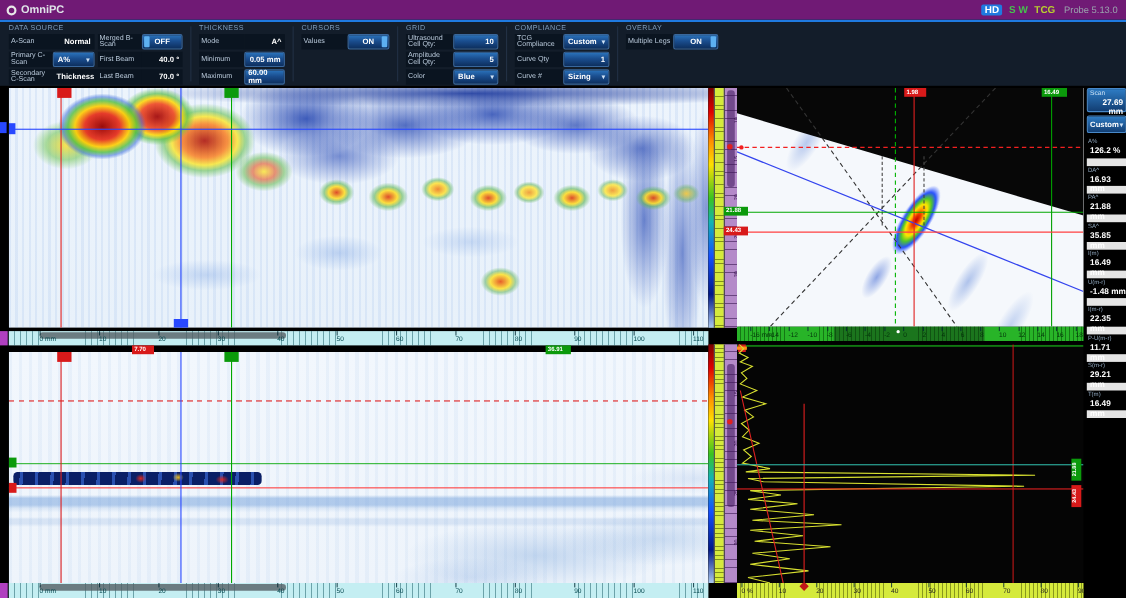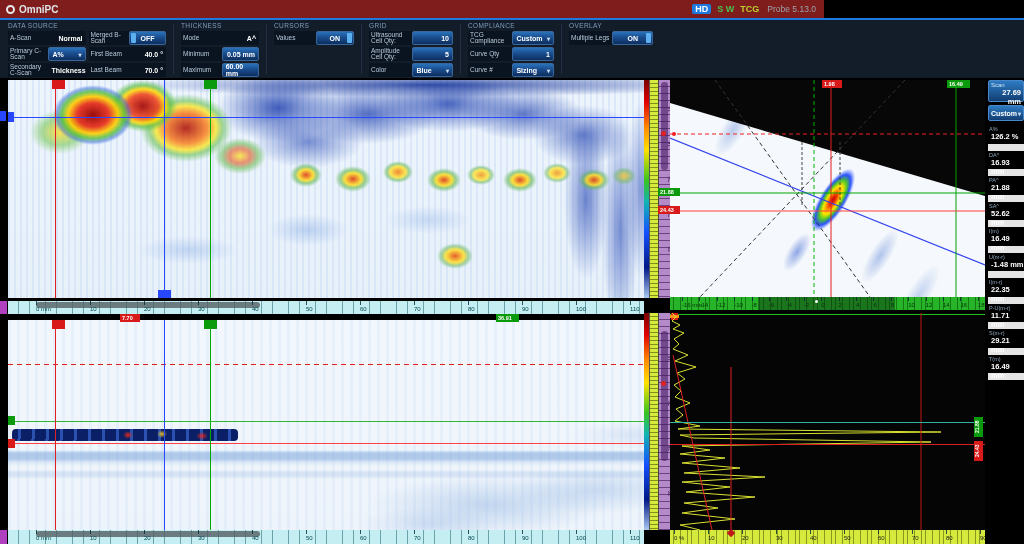--- a/index.html
+++ b/index.html
@@ -1,20 +1,20 @@
 <!DOCTYPE html>
 <html><head>
 <meta charset="utf-8">
 <style>
   html,body{margin:0;padding:0;background:#000;}
   #app{position:relative;width:1024px;height:544px;background:#000;overflow:hidden;
        font-family:"Liberation Sans",sans-serif;-webkit-font-smoothing:antialiased;}
   .abs{position:absolute;}
   
-  #menubar{position:absolute;left:0;top:0;width:824px;height:18px;background:#7f1d1d;
+  #menubar{position:absolute;left:0;top:0;width:1024px;height:18px;background:#701a75;
            display:flex;align-items:center;color:#dfe4e9;font-size:10px;}
   #brand{display:flex;align-items:center;gap:4px;font-weight:bold;padding:0 10px 0 6px;}
   #logo{width:9px;height:9px;border:2px solid #e8e8e8;border-radius:50%;box-sizing:border-box;}
   .mitem{padding:2px 8px;cursor:default;font-weight:bold;}
   .mitem.active{background:#2a7fd6;color:#fff;}
   #menu-right{margin-left:auto;display:flex;align-items:center;gap:8px;padding-right:8px;font-size:9px;}
   .badge{font-weight:bold;}
   .badge.hd{background:#1f7ae0;color:#fff;padding:0 3px;border-radius:2px;}
   .badge.sw{color:#46c24e;}
   .badge.tcg{color:#b9cf2f;}
@@ -487,21 +487,21 @@
         <div class="reading">
           <div class="rlab">DA^</div>
           <div class="rval">16.93 mm</div>
         </div>
         <div class="reading">
           <div class="rlab">PA^</div>
           <div class="rval">21.88 mm</div>
         </div>
         <div class="reading">
           <div class="rlab">SA^</div>
-          <div class="rval">52.62 mm</div>
+          <div class="rval">35.85 mm</div>
         </div>
         <div class="reading">
           <div class="rlab">I(m)</div>
           <div class="rval">16.49 mm</div>
         </div>
         <div class="reading">
           <div class="rlab">U(m-r)</div>
           <div class="rval">-1.48 mm</div>
         </div>
         <div class="reading">

